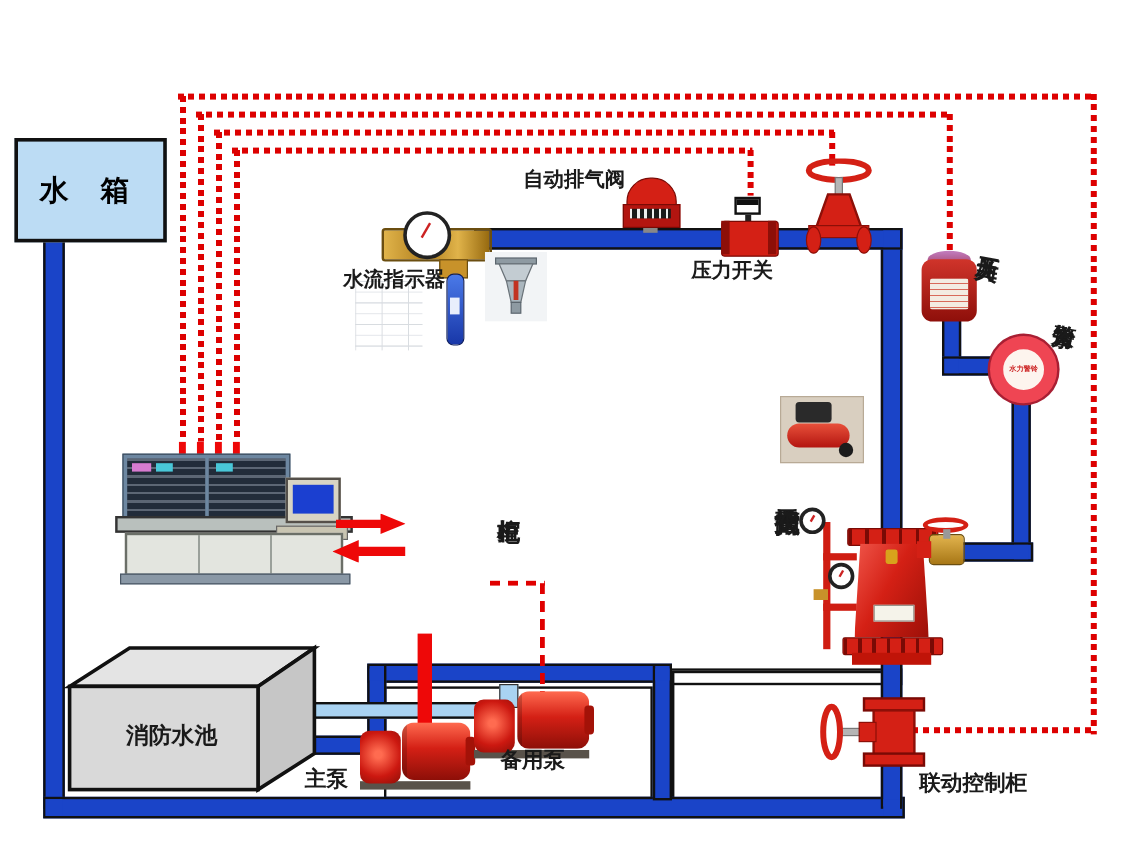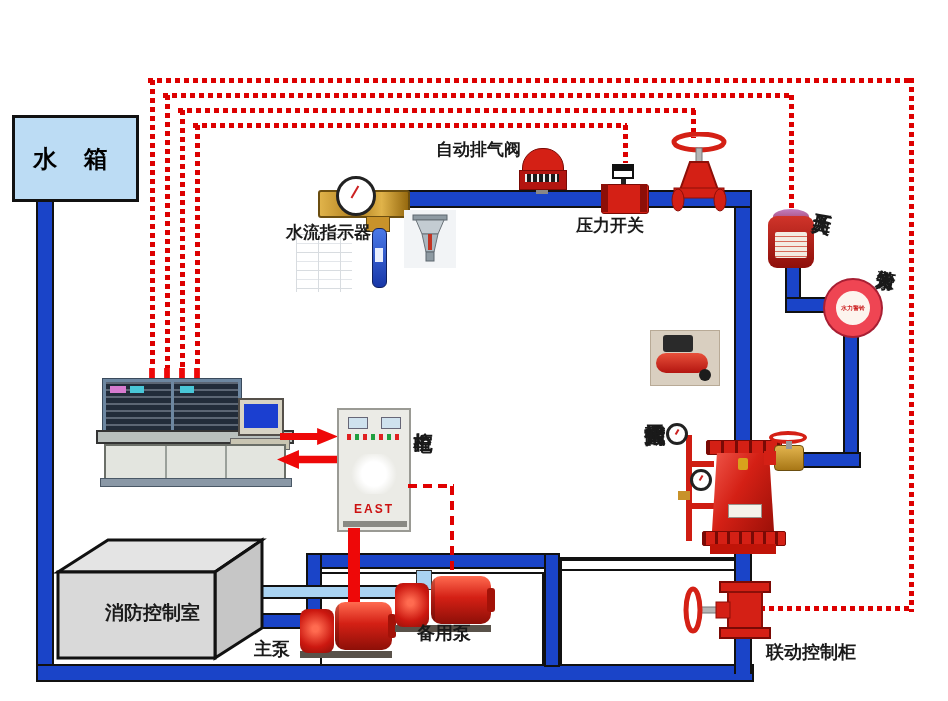--- a/index.html
+++ b/index.html
@@ -167,21 +167,21 @@
 
   <div class="tank">
     <span>水 箱</span>
   </div>
 
   <svg class="svgdev" style="left:50px;top:532px;" width="220" height="132">
     <polygon points="8,40 58,8 212,8 165,40" fill="#e4e4e4" stroke="#111" stroke-width="3"></polygon>
     <polygon points="165,40 212,8 212,96 165,126" fill="#c6c6c6" stroke="#111" stroke-width="3"></polygon>
     <rect x="8" y="40" width="157" height="86" fill="#d9d9d9" stroke="#111" stroke-width="3"></rect>
   </svg>
-  <div class="lbl" style="left:105px;top:600px;font-size:19px;">消防控制室</div>
+  <div class="lbl" style="left:105px;top:600px;font-size:19px;">消防水池</div>
 
   <div class="panel-frame">
     <div class="rack">
         <div class="disp"></div>
         <div class="disp2"></div>
       </div>
     <div class="rack">
         <div class="disp2" style="left:6px;"></div>
       </div>
   </div>
@@ -189,28 +189,20 @@
   <div class="monitor">
       <div class="screen"></div>
     </div>
   <div class="keyboard"></div>
   <div class="desk-front"></div>
   <div class="desk-base"></div>
 
   <div class="arrow-right" style="left:280px;top:428px;width:58px;height:17px;"></div>
   <div class="arrow-left" style="left:277px;top:450px;width:61px;height:19px;"></div>
 
-  <div class="cabinet">
-    <div class="d1"></div>
-    <div class="d2"></div>
-    <div class="lights"></div>
-    <div class="glow"></div>
-    <div class="brand">EAST</div>
-    <div class="foot"></div>
-  </div>
   <div class="vlbl" style="left:413px;top:418px;">电控柜</div>
 
   <div class="redline-v" style="left:348px;top:528px;height:80px;"></div>
 
   <div class="dash-h" style="left:408px;top:484px;width:46px;"></div>
   <div class="dash-v" style="left:450px;top:486px;height:92px;"></div>
 
   <div class="pump" style="left:300px;top:594px;width:92px;height:64px;">
     <div class="base"></div>
     <div class="volute"></div>

